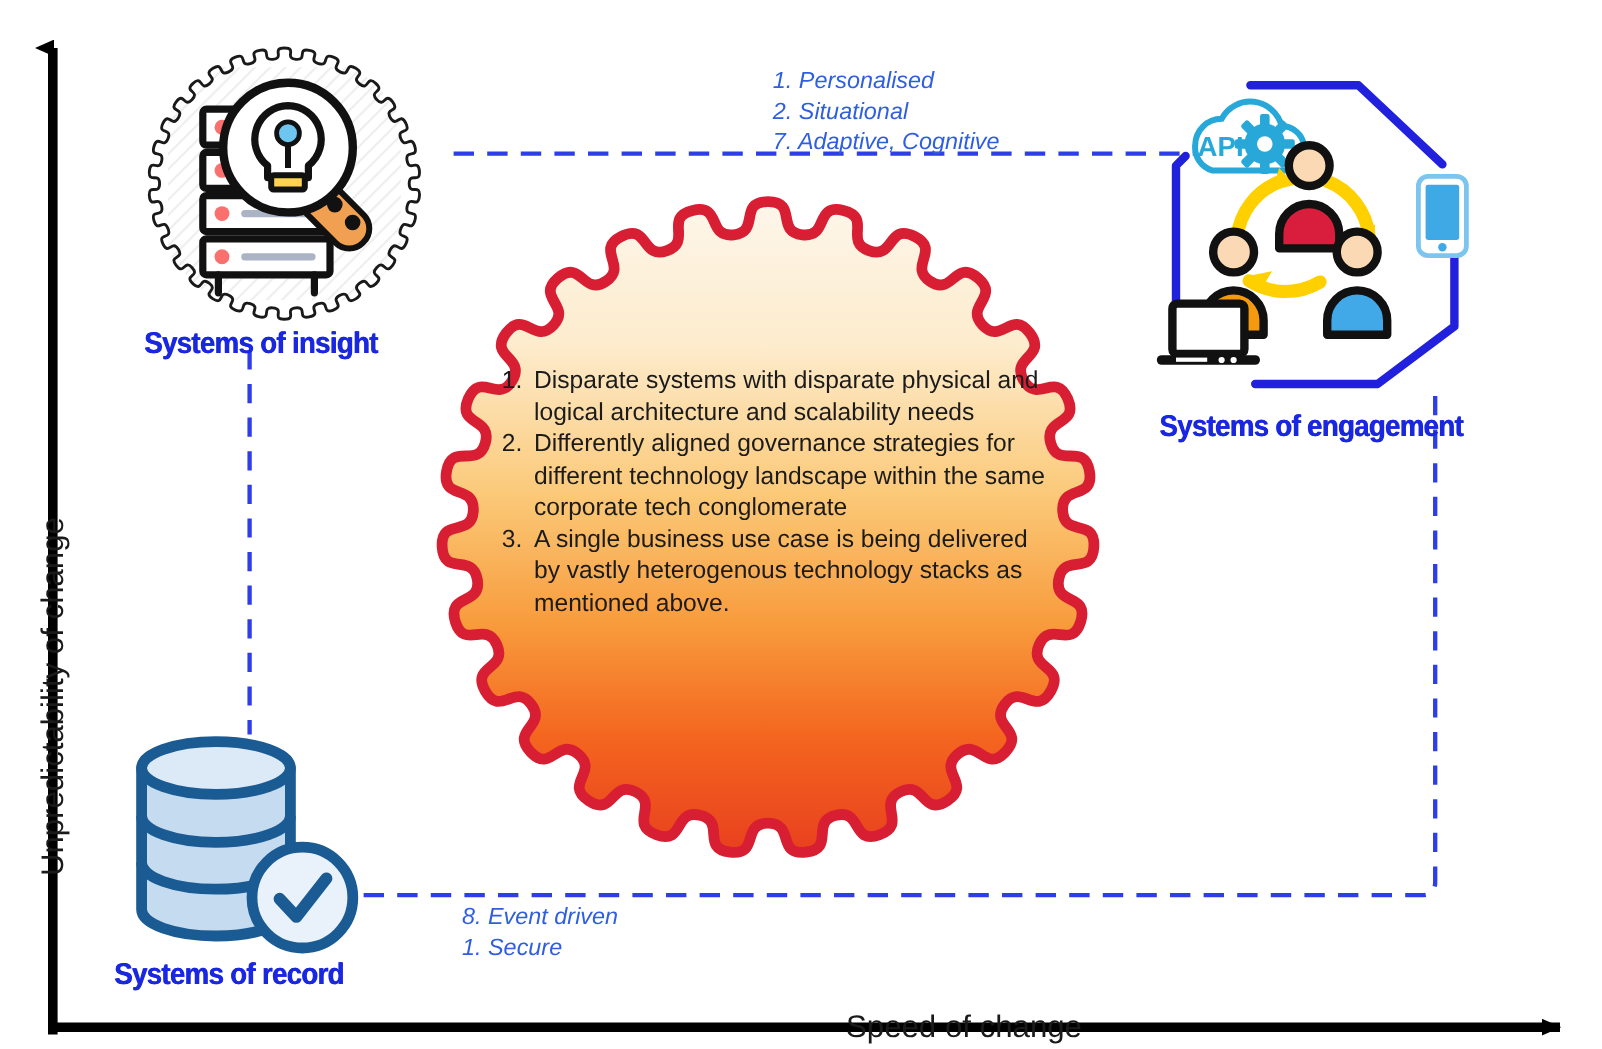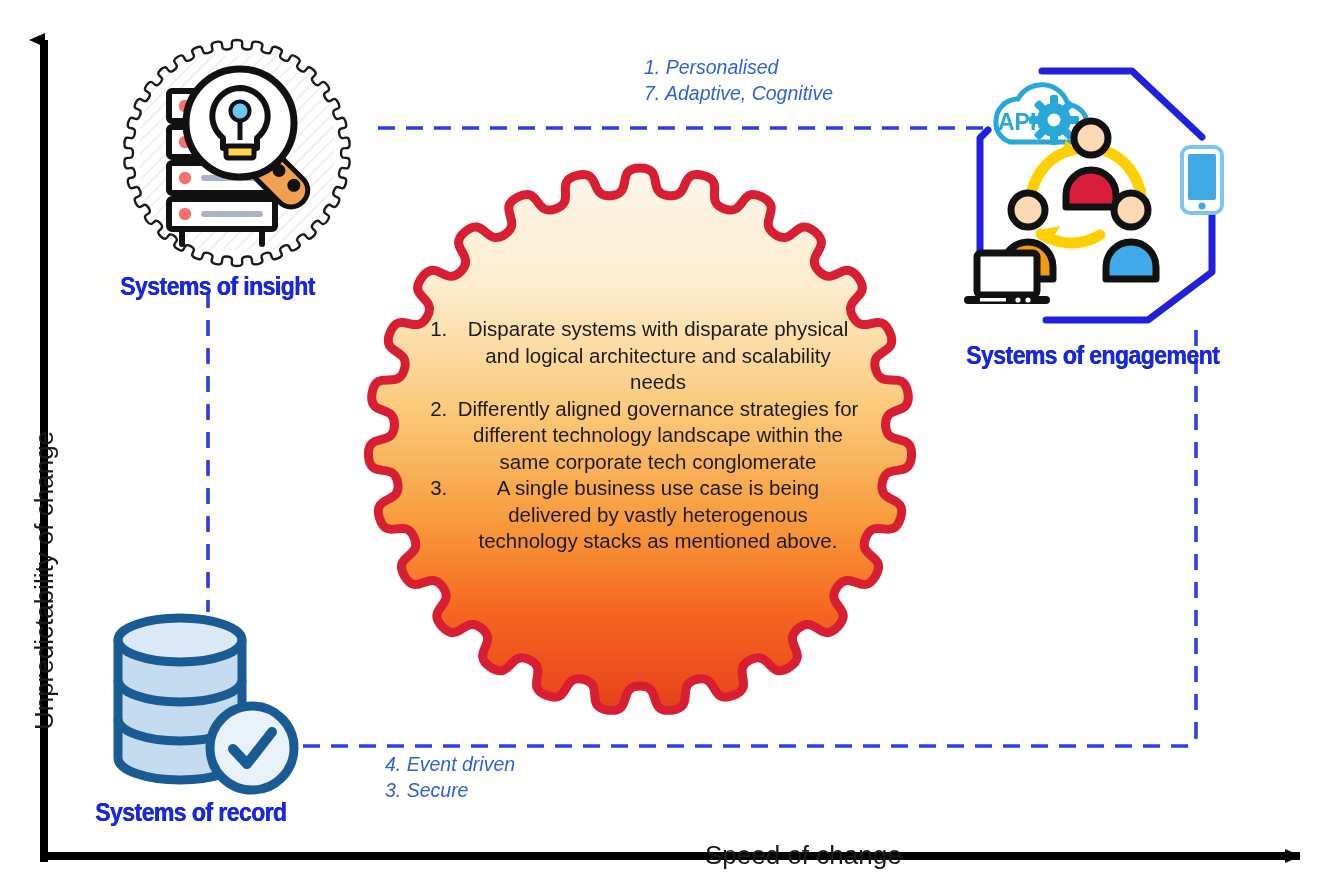--- a/index.html
+++ b/index.html
@@ -66,21 +66,21 @@
   #burst{position:absolute;left:360px;top:160px;width:560px;height:560px;}
   #burst-text{
     position:absolute;
     left:410px; top:300px;
     width:465px;
     font-size:20.5px;
     line-height:26.5px;
     color:#1b1b1b;
     font-family:"Liberation Sans", sans-serif;
   }
-  #burst-text ol{margin:16px;padding:0 0 0 27px;text-align:center;}
+  #burst-text ol{margin:4px;padding:0 0 0 27px;}
   #burst-text li{margin:0 0 0 0;padding-left:4px;}
 
   
   #icon-insight{position:absolute;left:112px;top:28px;width:250px;height:250px;}
   #icon-record{position:absolute;left:100px;top:600px;width:210px;height:200px;}
   #icon-engagement{position:absolute;left:950px;top:58px;width:290px;height:290px;}
 
   
   #conn-svg{position:absolute;left:0;top:0;width:1335px;height:874px;pointer-events:none;}
 </style>
@@ -287,22 +287,23 @@
   <div id="burst-text">
     <ol>
       <li>Disparate systems with disparate physical and logical architecture and scalability needs</li>
       <li>Differently aligned governance strategies for different technology landscape within the same corporate tech conglomerate</li>
       <li>A single business use case is being delivered by vastly heterogenous technology stacks as mentioned above.</li>
     </ol>
   </div>
 
   <div class="anno" id="anno-top">
     <div>1. Personalised</div>
+    <div>2. Situational</div>
     <div>7. Adaptive, Cognitive</div>
   </div>
 
 
   <div class="anno" id="anno-bottom">
-    <div>4. Event driven</div>
-    <div>3. Secure</div>
+    <div>8. Event driven</div>
+    <div>1. Secure</div>
   </div>
 
 </div>
 
 </body></html>

